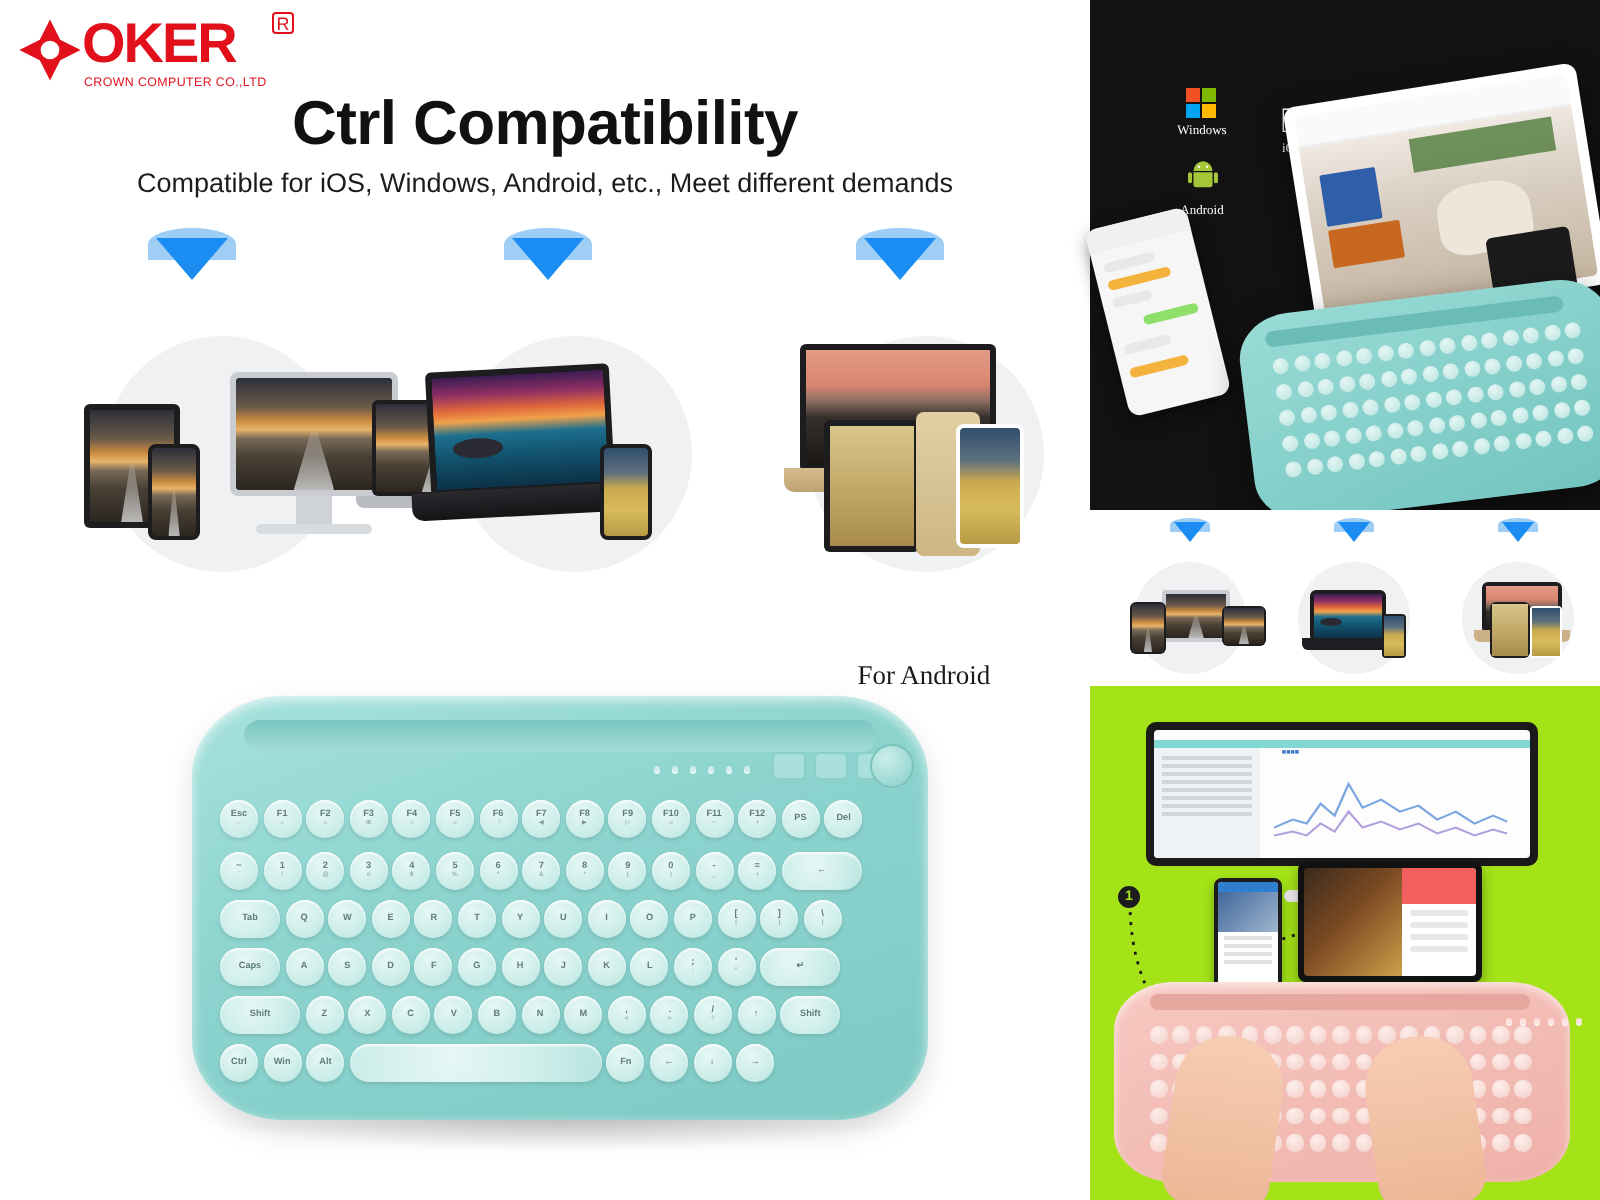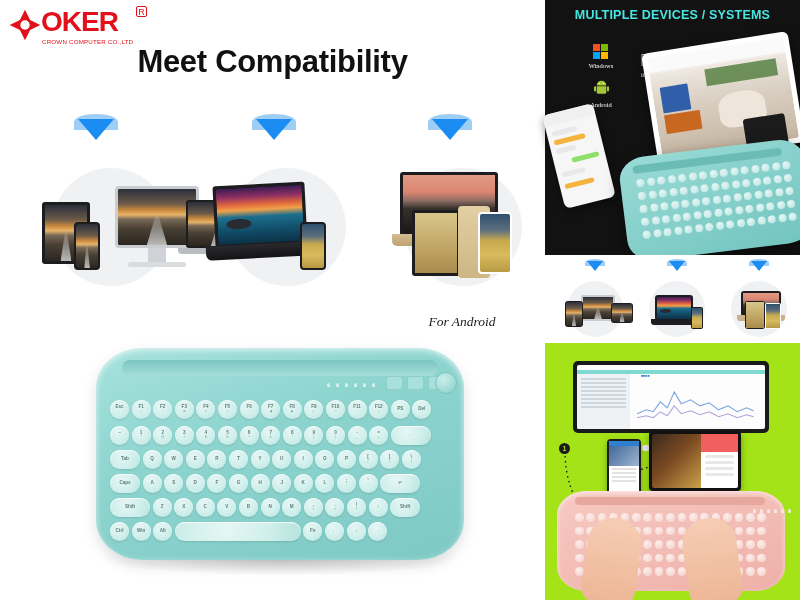--- a/index.html
+++ b/index.html
@@ -106,21 +106,21 @@
     position: absolute; left: 0; top: 0; width: 100%; height: 100%;
     background: linear-gradient(to bottom, #efe9e2 0%, #d9cfc2 40%, #c6b6a2 100%);
   }
 
   .devlabel {
     position: absolute; width: 160px; text-align: center;
     font-family: "Liberation Serif", serif; font-size: 13.5px; color: #1a1a1a;
   }
   .l1 { left: 30px; top: 314px; }
   .l2 { left: 200px; top: 314px; }
-  .l3 { left: 382px; top: 314px; font-style: italic; }
+  .l3 { left: 382px; top: 330px; }
 
   
   .keyboard {
     position: absolute; left: 96px; top: 348px; width: 368px; height: 212px;
     background: linear-gradient(160deg, #a7e2dd 0%, #8dd4cf 40%, #7ec9c4 100%);
     border-radius: 46px / 40px;
     box-shadow: inset 0 2px 6px rgba(255,255,255,0.7), 0 6px 14px rgba(0,0,0,0.12);
   }
   .kb-groove {
     position: absolute; left: 26px; top: 12px; width: 316px; height: 16px;
@@ -282,21 +282,22 @@
     <div class="logo">
       <svg class="logo-star" viewBox="0 0 40 40">
         <path d="M20 2 L26 14 L38 20 L26 26 L20 38 L14 26 L2 20 L14 14 Z" fill="#e2101b"></path>
         <circle cx="20" cy="20" r="5.5" fill="#ffffff"></circle>
       </svg>
       <div class="logo-text">OKER</div>
       <div class="logo-reg">R</div>
       <div class="logo-sub">CROWN COMPUTER CO.,LTD</div>
     </div>
 
-    <div class="headline">Meet Compatibility</div>
+    <div class="headline">Ctrl Compatibility</div>
+    <div class="subhead">Compatible for iOS, Windows, Android, etc., Meet different demands</div>
 
     <div class="wifi w1">
         <div class="arc"></div>
         <div class="cone"></div>
       </div>
     <div class="wifi w2">
         <div class="arc"></div>
         <div class="cone"></div>
       </div>
     <div class="wifi w3">
@@ -668,21 +669,20 @@
             </div>
           </div>
         </div>
     </div>
   </div>
 
   <div class="right-col">
 
     <div class="black-panel">
       <div class="bp-title">
-        <div>MULTIPLE DEVICES / SYSTEMS</div>
       </div>
 
       <div class="os-badge" style="left:36px;top:44px;width:40px;">
         <div class="win-logo">
           <i style="left:0;top:0;background:#f25022"></i>
           <i style="left:8px;top:0;background:#7fba00"></i>
           <i style="left:0;top:8px;background:#00a4ef"></i>
           <i style="left:8px;top:8px;background:#ffb900"></i>
         </div>
         <div class="oslabel">Windows</div>

